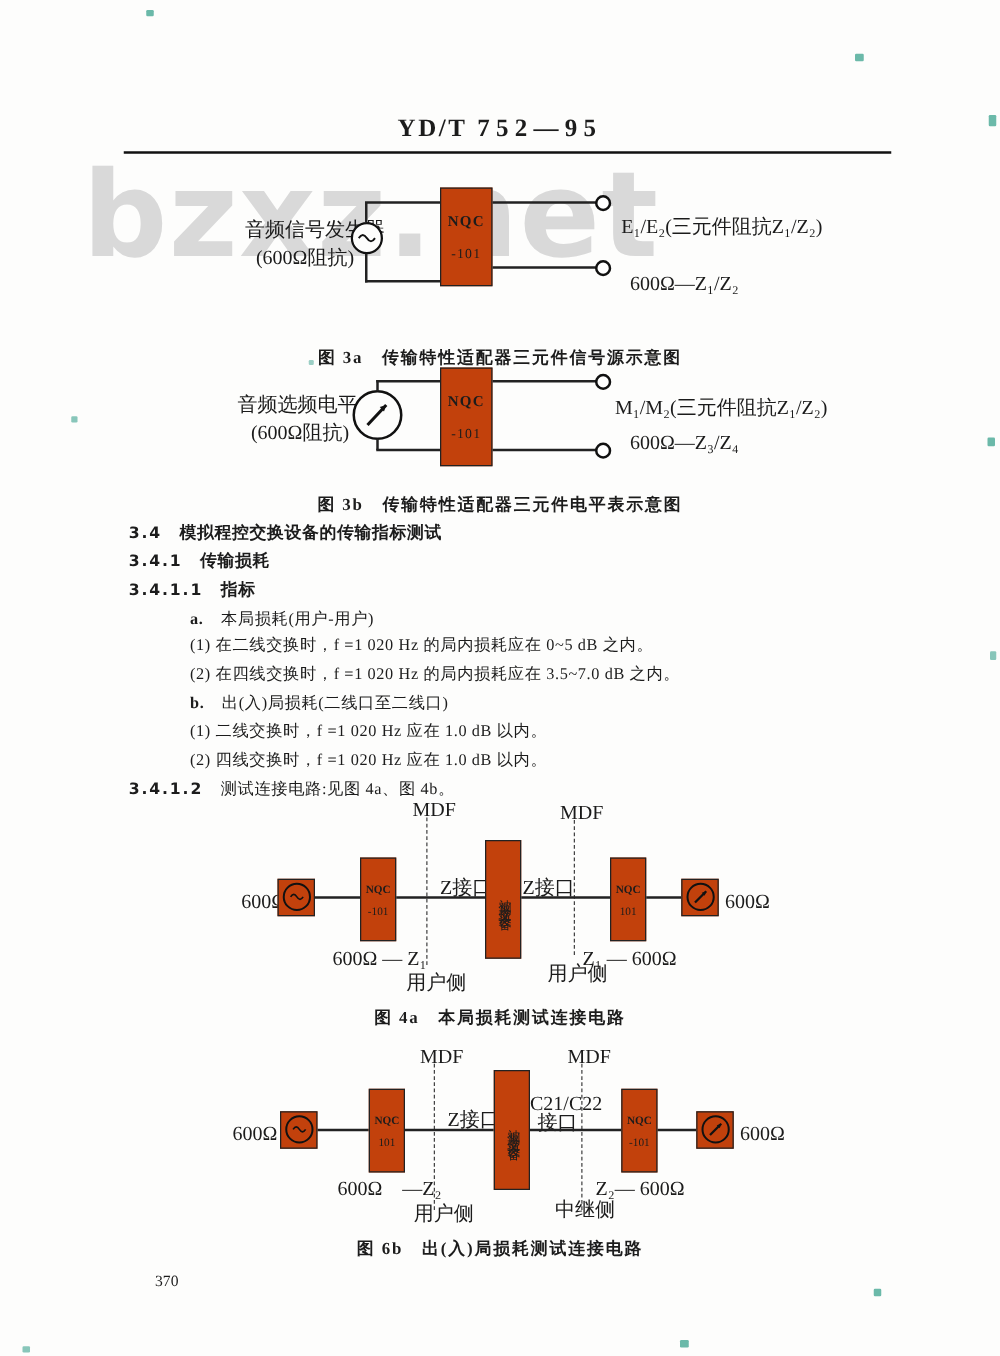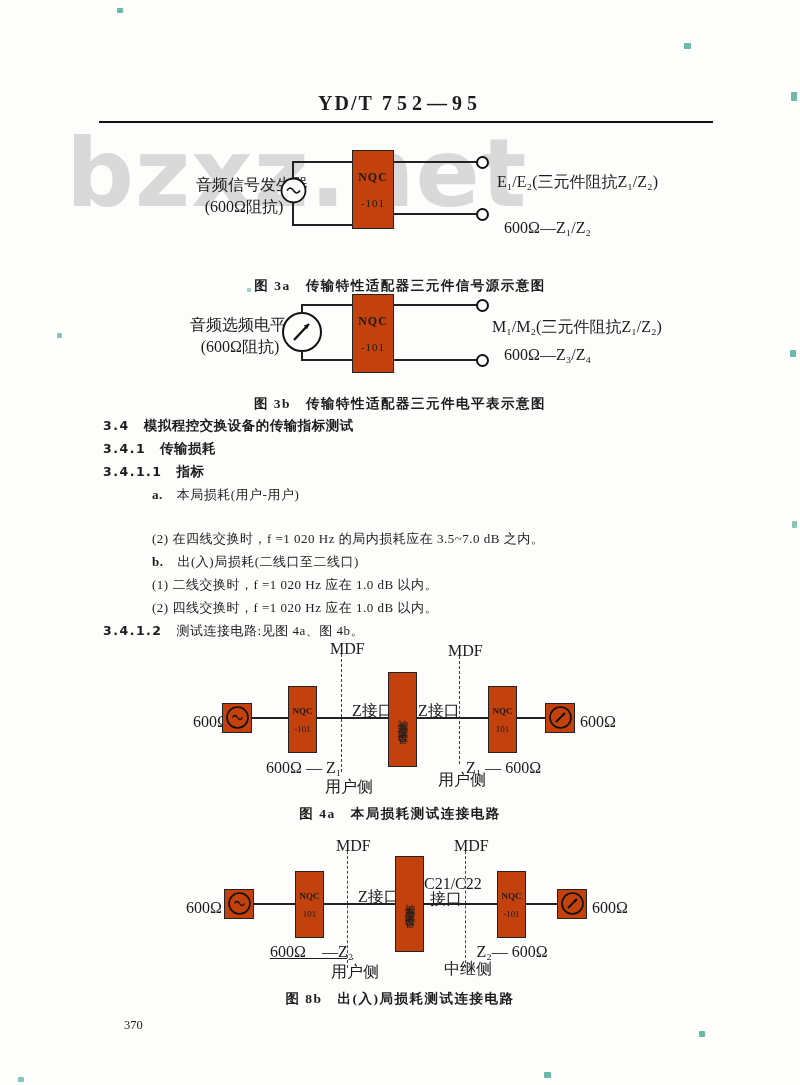--- a/index.html
+++ b/index.html
@@ -107,20 +107,21 @@
   </div>
   <div class="tline sec" style="left:103px;top:440px;">
     <span class="secnum">3.4.1</span><span>传输损耗</span>
   </div>
   <div class="tline sec" style="left:103px;top:463px;">
     <span class="secnum">3.4.1.1</span><span>指标</span>
   </div>
   <div class="tline" style="left:152px;top:486px;">
     <span class="ilabel">a.</span><span>本局损耗(用户-用户)</span>
   </div>
+  <div class="tline" style="left:152px;top:507px;">(1) 在二线交换时，f =1 020 Hz 的局内损耗应在 0~5 dB 之内。</div>
   <div class="tline" style="left:152px;top:530px;">(2) 在四线交换时，f =1 020 Hz 的局内损耗应在 3.5~7.0 dB 之内。</div>
   <div class="tline" style="left:152px;top:553px;">
     <span class="ilabel">b.</span><span>出(入)局损耗(二线口至二线口)</span>
   </div>
   <div class="tline" style="left:152px;top:576px;">(1) 二线交换时，f =1 020 Hz 应在 1.0 dB 以内。</div>
   <div class="tline" style="left:152px;top:599px;">(2) 四线交换时，f =1 020 Hz 应在 1.0 dB 以内。</div>
   <div class="tline" style="left:103px;top:622px;">
     <span class="secnum">3.4.1.2</span><span>测试连接电路:见图 4a、图 4b。</span>
   </div>
 
@@ -175,21 +176,21 @@
     <svg width="27" height="27" viewBox="0 0 27 27" style="margin:0 auto;">
       <circle cx="13.5" cy="13.5" r="10.5" fill="none" stroke="#111" stroke-width="1.6"></circle>
       <path d="M8.5 13.5 q2.5 -4 5 0 t5 0" fill="none" stroke="#111" stroke-width="1.3"></path>
     </svg>
   </div>
   <div class="hline" style="left:254px;top:903px;width:41px;"></div>
   <div class="cbox nqc-small" style="left:295px;top:871px;width:29px;height:67px;">
     <span>NQC</span>
     <span style="font-weight:normal;">101</span>
   </div>
-  <div class="lbl" style="left:270px;top:941px;width:82px;text-align:right;text-decoration:underline;">600Ω　—Z₂</div>
+  <div class="lbl" style="left:270px;top:941px;width:82px;text-align:right;">600Ω　—Z₂</div>
   <div class="hline" style="left:324px;top:903px;width:71px;"></div>
   <div class="lbl" style="left:358px;top:886px;">Z接口</div>
   <div class="cbox dut" style="left:395px;top:856px;width:29px;height:96px;">被测交换设备</div>
   <div class="lbl" style="left:424px;top:873px;font-family:Liberation Serif, serif;">C21/C22</div>
   <div class="lbl" style="left:430px;top:888px;">接口</div>
   <div class="hline" style="left:424px;top:903px;width:73px;"></div>
   <div class="cbox nqc-small" style="left:497px;top:871px;width:29px;height:67px;">
     <span>NQC</span>
     <span style="font-weight:normal;">-101</span>
   </div>
@@ -198,21 +199,21 @@
   <div class="cbox" style="left:557px;top:889px;width:30px;height:30px;">
     <svg width="27" height="27" viewBox="0 0 27 27" style="margin:0 auto;">
       <circle cx="13.5" cy="13.5" r="10.5" fill="none" stroke="#111" stroke-width="1.6"></circle>
       <line x1="9" y1="18" x2="18" y2="9" stroke="#111" stroke-width="1.8"></line>
       <path d="M18 9 l-3.6 1.1 2.4 2.5 z" fill="#111"></path>
     </svg>
   </div>
   <div class="lbl" style="left:592px;top:897px;">600Ω</div>
   <div class="lbl" style="left:331px;top:961px;">用户侧</div>
   <div class="lbl" style="left:444px;top:958px;">中继侧</div>
-  <div class="caption" style="top:990px;">图 8b　出(入)局损耗测试连接电路</div>
+  <div class="caption" style="top:990px;">图 6b　出(入)局损耗测试连接电路</div>
 
   <div class="lbl" style="left:124px;top:1017px;font-size:12.5px;font-family:Liberation Serif, serif;">370</div>
 
   <div class="speck" style="left:117px;top:8px;width:6px;height:5px;"></div>
   <div class="speck" style="left:684px;top:43px;width:7px;height:6px;"></div>
   <div class="speck" style="left:791px;top:92px;width:6px;height:9px;"></div>
   <div class="speck" style="left:247px;top:288px;width:4px;height:4px;opacity:.5;"></div>
   <div class="speck" style="left:57px;top:333px;width:5px;height:5px;opacity:.6;"></div>
   <div class="speck" style="left:790px;top:350px;width:6px;height:7px;"></div>
   <div class="speck" style="left:792px;top:521px;width:5px;height:7px;opacity:.6;"></div>

